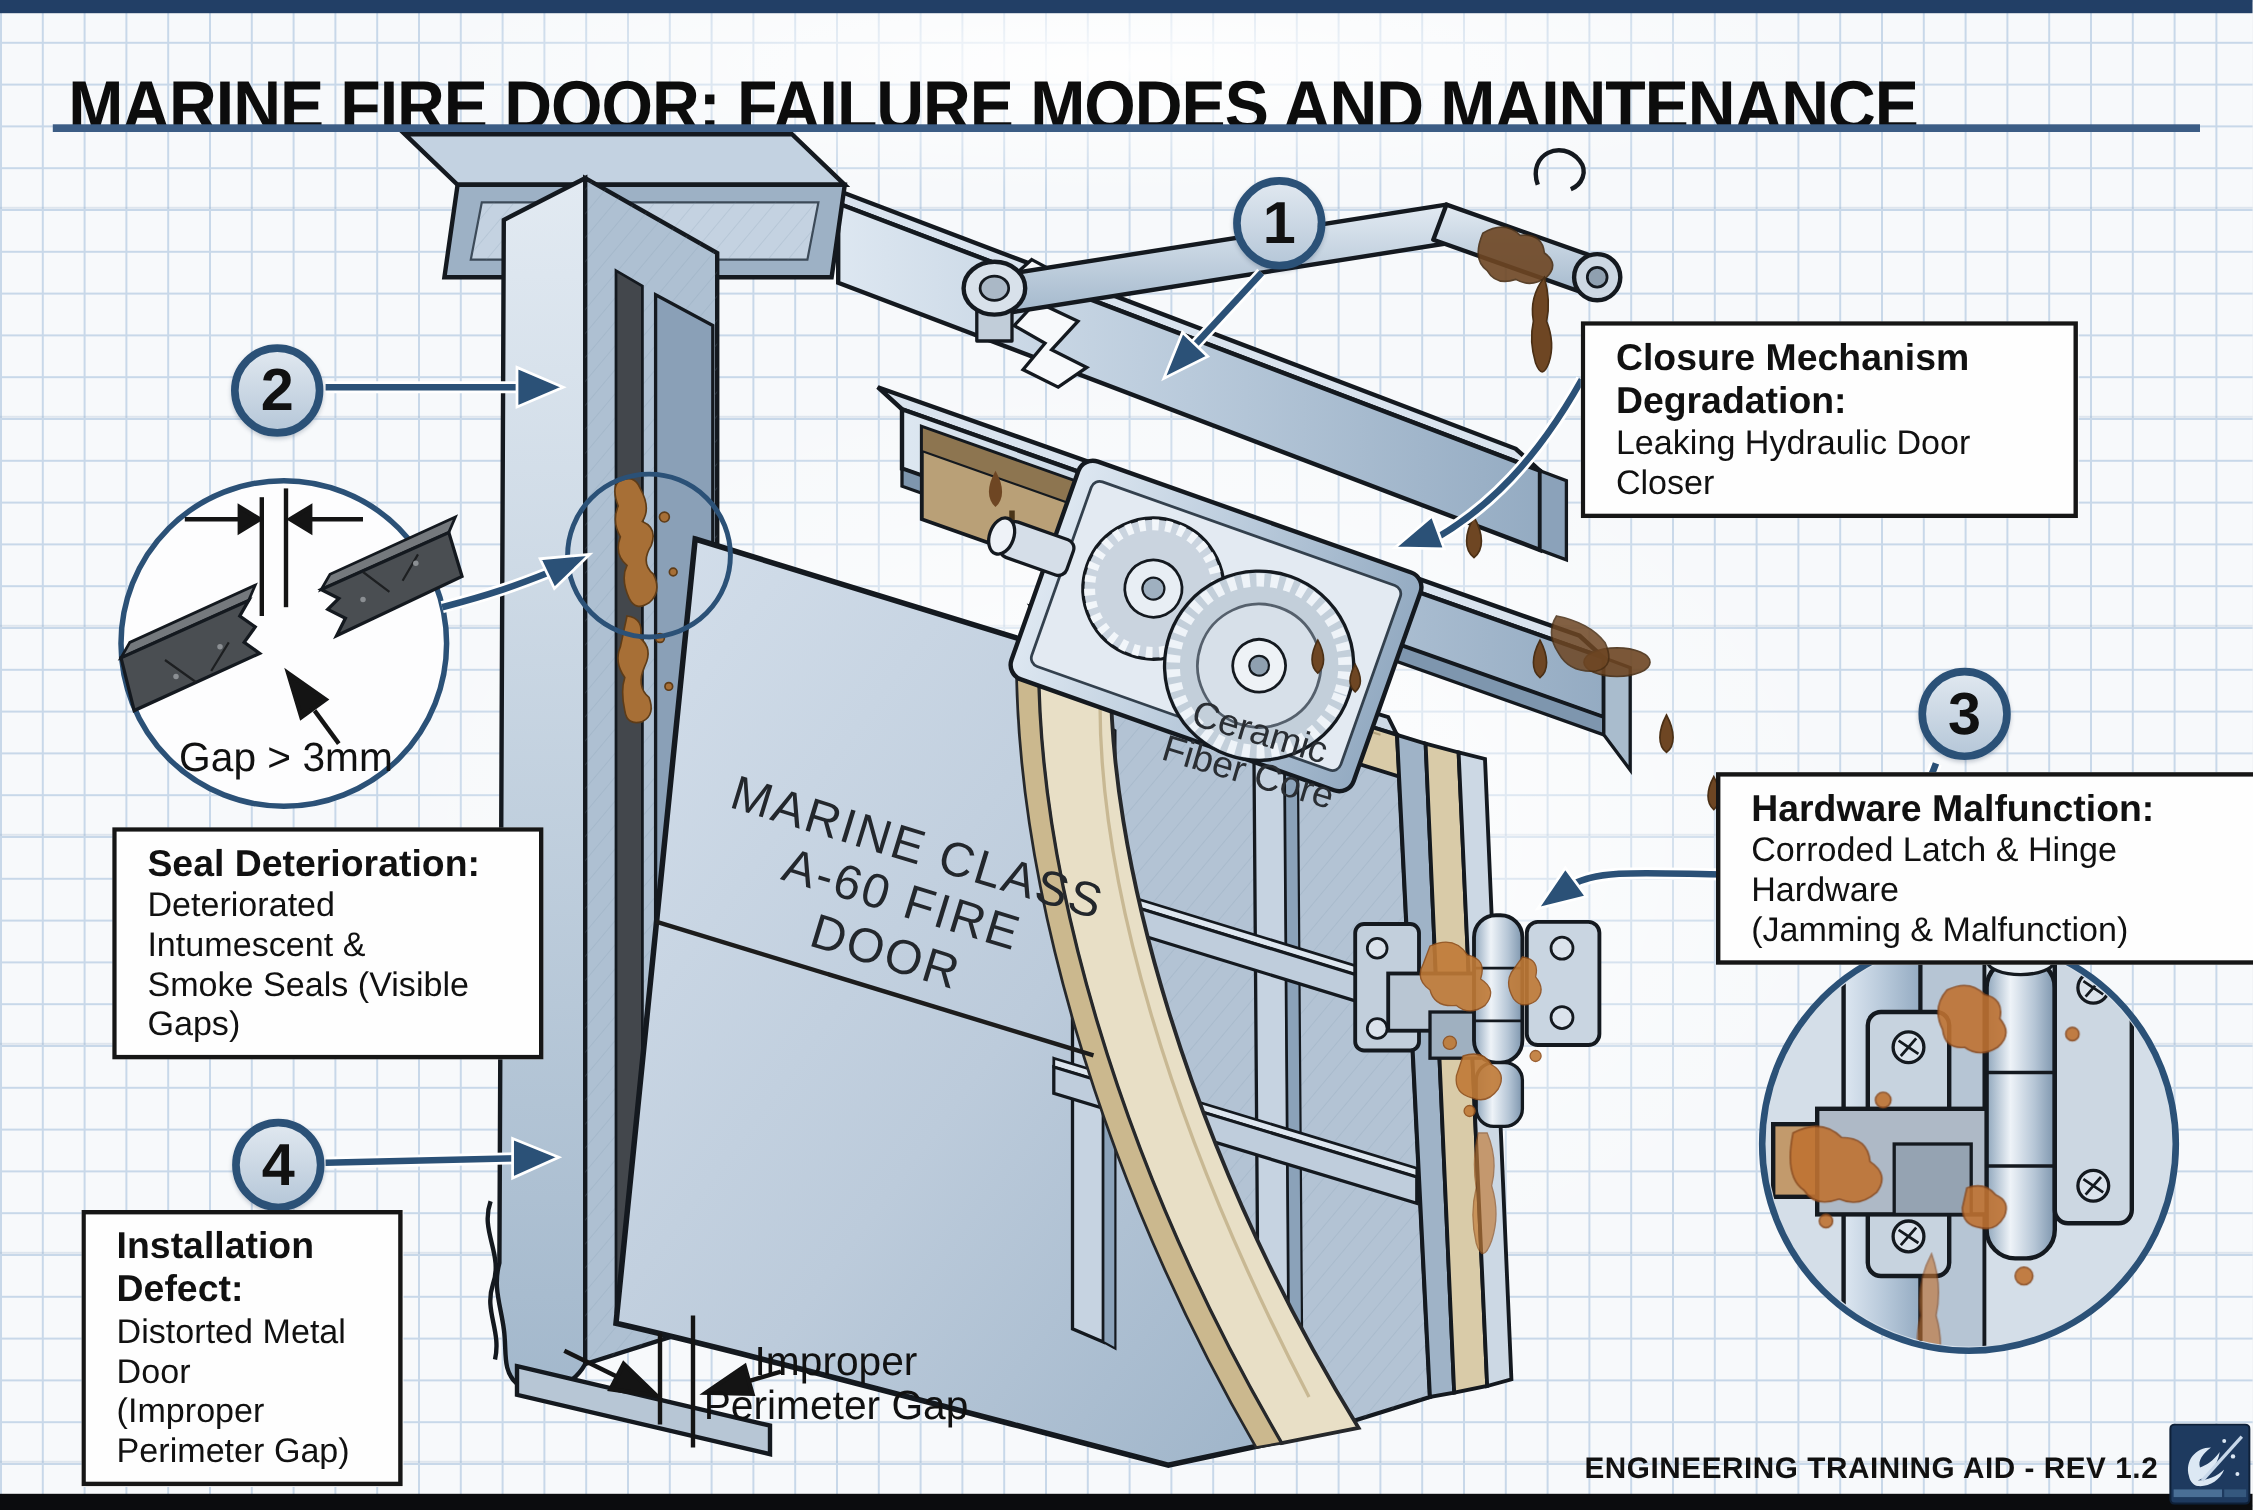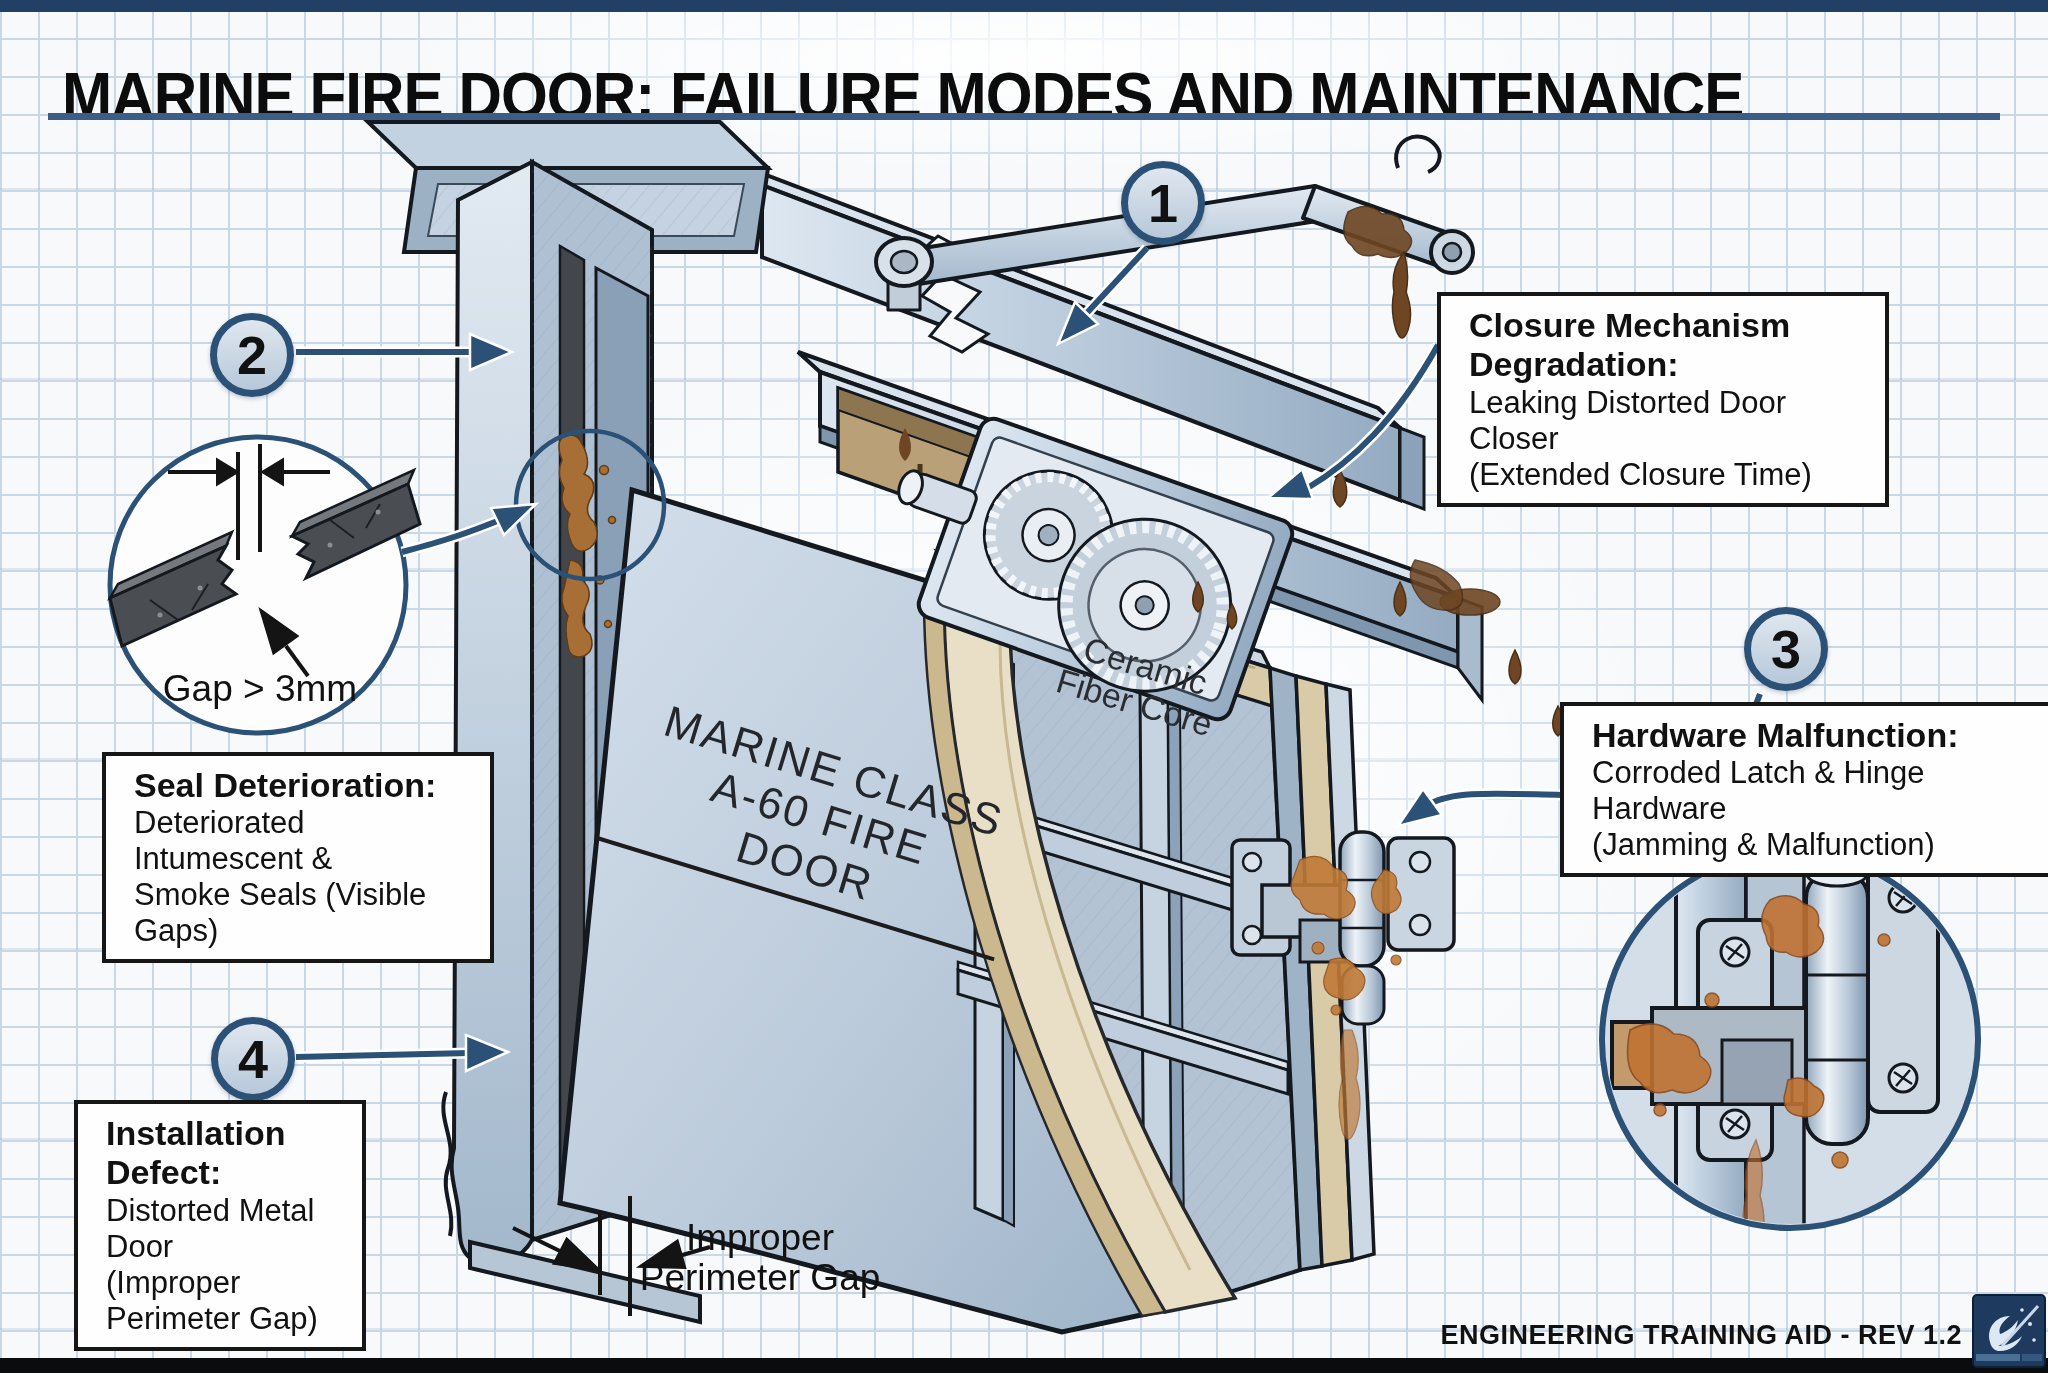--- a/index.html
+++ b/index.html
@@ -362,22 +362,21 @@
   </div>
   <div class="badge" style="left:1744px;top:607px;">
     <span>3</span>
   </div>
   <div class="badge" style="left:211px;top:1017px;">
     <span>4</span>
   </div>
 
   <div class="cbox" style="left:1437px;top:292px;width:452px;">
     <div class="cbox-title">Closure Mechanism Degradation:</div>
-    <div class="cbox-line">Leaking Distorted Door Closer</div>
-    <div class="cbox-line">(Extended Closure Time)</div>
+    <div class="cbox-line">Leaking Hydraulic Door Closer</div>
   </div>
   <div class="cbox" style="left:62px;top:752px;width:392px;margin-left:40px;">
     <div class="cbox-title">Seal Deterioration:</div>
     <div class="cbox-line">Deteriorated Intumescent &amp;</div>
     <div class="cbox-line">Smoke Seals (Visible Gaps)</div>
   </div>
   <div class="cbox" style="left:1560px;top:702px;width:514px;">
     <div class="cbox-title">Hardware Malfunction:</div>
     <div class="cbox-line">Corroded Latch &amp; Hinge Hardware</div>
     <div class="cbox-line">(Jamming &amp; Malfunction)</div>

